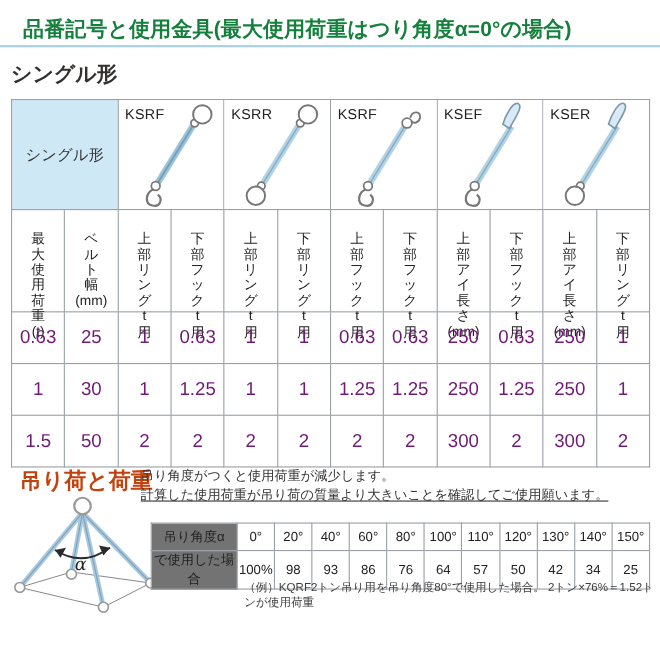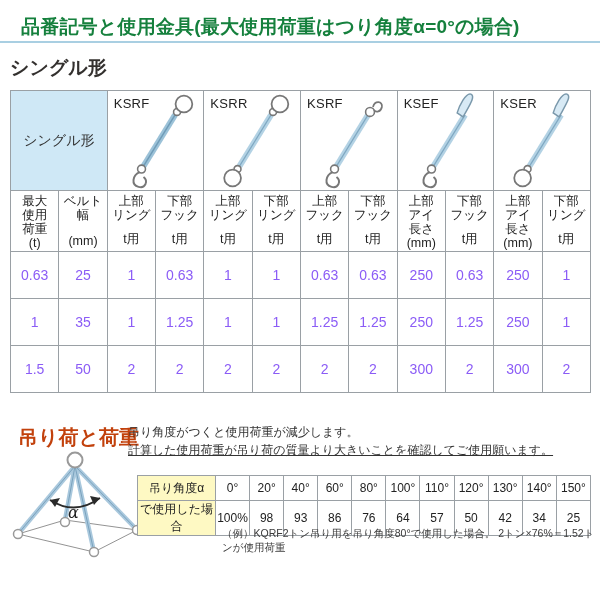--- a/index.html
+++ b/index.html
@@ -12,33 +12,33 @@
   .section-heading { position:absolute; left:10px; top:55px; font-size:19px; font-weight:bold; color:#33302e; }
 
   table.spec { position:absolute; left:10px; top:90px; width:581px; border-collapse:collapse; table-layout:fixed; }
   table.spec td { border:1px solid #9aa0a5; text-align:center; vertical-align:middle; background:#fff; }
   table.spec { border:1px solid #8a9196; }
   tr.img-row td { height:100px; }
   td.corner { background:#cfe8f6 !important; font-size:14px; color:#333; }
   td.prod { position:relative; padding:14px; }
   td.prod .code { position:absolute; top:5px; left:6px; font-size:13px; color:#222; letter-spacing:0.3px; }
   td.prod svg { position:absolute; inset:0; width:100%; height:100%; }
-  tr.hdr-row td { height:60px; padding:0; }
+  tr.hdr-row td { height:60px; padding:16px; }
   .hcell { height:54px; margin:3px 0; display:flex; flex-direction:column; justify-content:space-between; align-items:center; }
   .hname { font-size:12.5px; line-height:1.12; white-space:pre-line; color:#222; }
   .hunit { font-size:12.5px; color:#222; }
-  tr.data-row td { height:47px; font-size:14px; color:#8b5cf6; }
+  tr.data-row td { height:47px; font-size:17px; color:#701a75; }
 
   .load-heading { position:absolute; left:18px; top:424px; font-size:20px; font-weight:bold; color:#c2410c; }
   .desc1 { position:absolute; left:128px; top:424px; font-size:12px; color:#333; }
   .desc2 { position:absolute; left:128px; top:442px; font-size:12px; color:#333;text-decoration:underline; }
 
   table.angle { position:absolute; left:137px; top:475px; width:454px; border-collapse:collapse; table-layout:fixed; font-size:12px; }
   table.angle td, table.angle th { border:1px solid #9aa0a5; height:25px; text-align:center; vertical-align:middle; font-weight:normal; color:#222; background:#fff; }
-  table.angle th { background:#fef9c3;margin-top:17px; }
+  table.angle th { background:#737373;margin-top:17px; }
 
   .note { position:absolute; left:222px; top:527px; font-size:10.5px; color:#3c3c3c; }
 
   .pyramid { position:absolute; left:2px; top:450px; width:142px; height:150px; }
   .alpha { font-size:16px; font-style:italic; fill:#222; font-family:"DejaVu Serif",serif; }
 </style>
 </head>
 <body>
 
 <div class="stage">
@@ -217,21 +217,21 @@
       <td>1</td>
       <td>0.63</td>
       <td>0.63</td>
       <td>250</td>
       <td>0.63</td>
       <td>250</td>
       <td>1</td>
     </tr>
     <tr class="data-row">
       <td>1</td>
-      <td>35</td>
+      <td>30</td>
       <td>1</td>
       <td>1.25</td>
       <td>1</td>
       <td>1</td>
       <td>1.25</td>
       <td>1.25</td>
       <td>250</td>
       <td>1.25</td>
       <td>250</td>
       <td>1</td>

